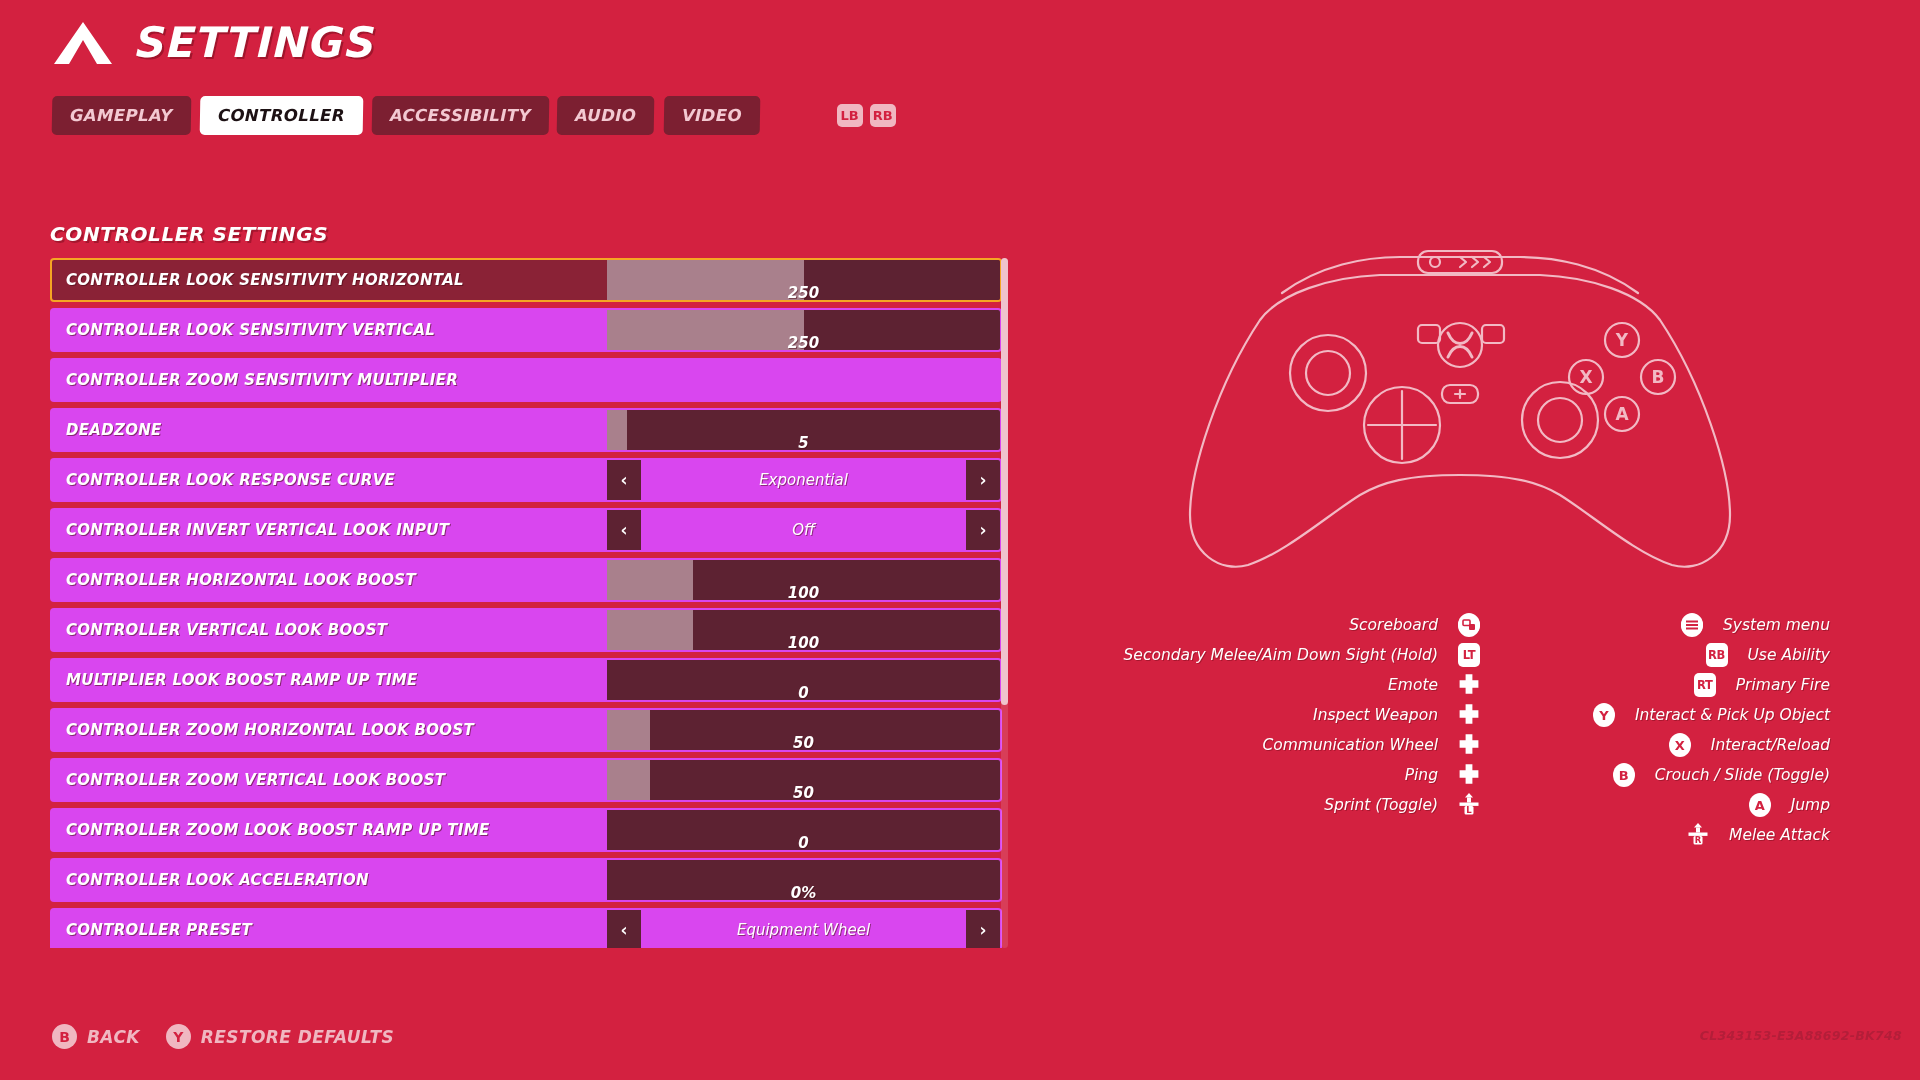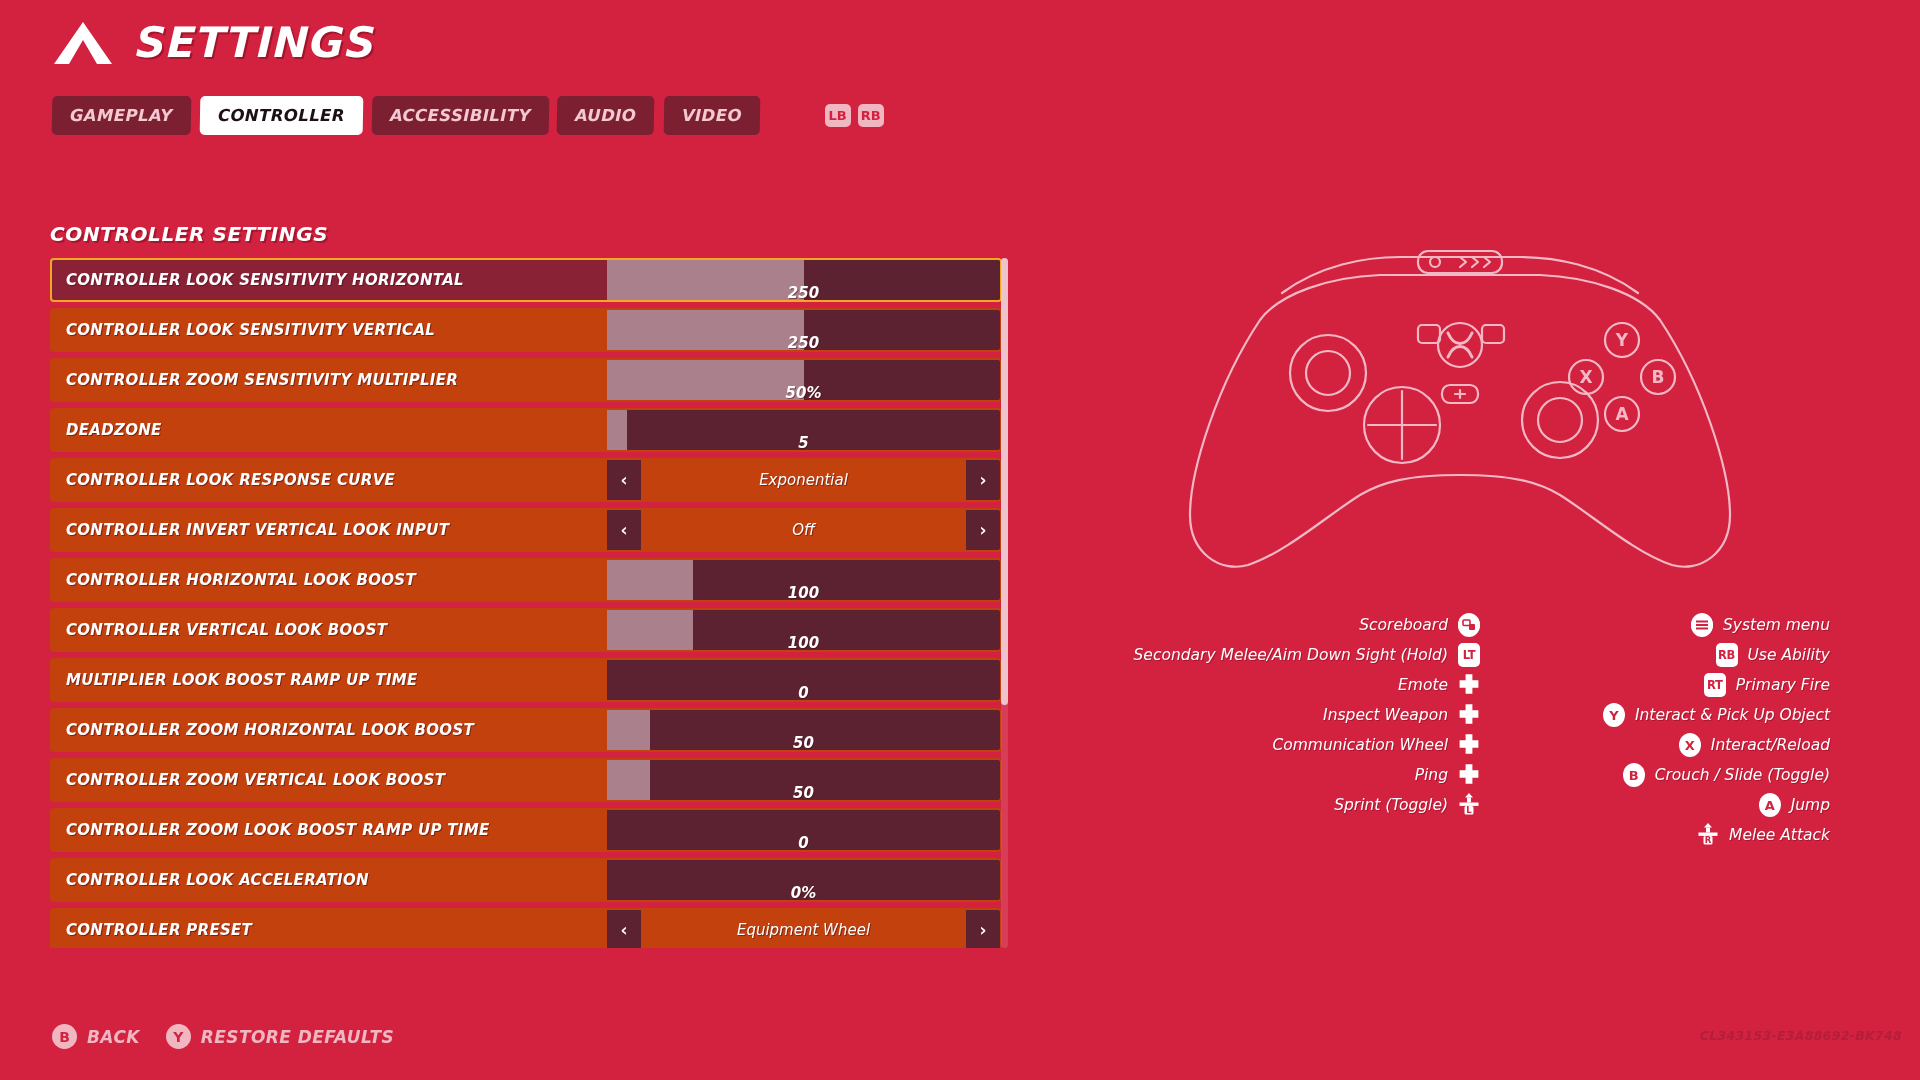--- a/index.html
+++ b/index.html
@@ -25,41 +25,41 @@
   .tabbar { position: absolute; left: 52px; top: 96px; display: flex; align-items: center; gap: 9px; }
   .tab {
     height: 39px; padding: 0 18px;
     display: flex; align-items: center; justify-content: center;
     background: #7c1f31; color: #f3c9d2;
     font-size: 16.5px; font-weight: 700; font-style: italic; letter-spacing: .4px;
     border-radius: 5px; font-family: "DejaVu Sans", sans-serif;
     transform: skewX(-1deg);
   }
   .tab.active { background: #ffffff; color: #1d1114; }
-  .bumper-group { display: flex; align-items: center; gap: 7px; margin-left: 12px; padding-left: 44px; }
+  .bumper-group { display: flex; align-items: center; gap: 7px; margin-left: 24px; padding-left: 44px; }
   .bumper {
     width: 26px; height: 23px; border-radius: 5px;
     background: #f0b7c1; color: #d32140;
     font-size: 13px; font-weight: 900; font-family: "DejaVu Sans", sans-serif;
     display: flex; align-items: center; justify-content: center;
   }
 
   
   .section-title {
     position: absolute; left: 50px; top: 222px;
     color: #ffffff; font-size: 20px; font-weight: 900; font-style: italic;
     letter-spacing: .6px; font-family: "DejaVu Sans", sans-serif;
     text-shadow: 2px 2px 0 rgba(120,12,28,0.5);
   }
 
   
   .list-wrap { position: absolute; left: 50px; top: 258px; width: 970px; height: 690px; overflow: hidden; }
   .list { width: 952px; display: flex; flex-direction: column; gap: 6px; }
   .row {
-    position: relative; height: 44px; background: #c2410c;
+    position: relative; height: 44px; background: #d946ef;
     border-radius: 4px; display: flex; align-items: center;
     overflow: hidden; border: 2px solid transparent;
   }
   .row.selected { border-color: #f5a623; background: #8a2236; }
   .row-label {
     position: relative; z-index: 3;
     padding-left: 14px; color: #ffffff;
     font-size: 15px; font-weight: 700; font-style: italic; letter-spacing: .3px;
     font-family: "DejaVu Sans", sans-serif;
     text-shadow: 1px 1px 0 rgba(70,8,18,0.55);
@@ -99,21 +99,21 @@
   .scroll-thumb { position: absolute; left: 0; top: 0; width: 7px; height: 447px; background: #efc3cc; border-radius: 4px; }
 
   
   .pad-wrap { position: absolute; left: 1130px; top: 185px; width: 660px; height: 420px; }
 
   
   .legend { position: absolute; left: 1150px; top: 612px; width: 690px; display: flex; }
   .legend-col { display: flex; flex-direction: column; gap: 4px; }
   .legend-col.left { width: 330px; align-items: flex-end; }
   .legend-col.right { width: 350px; align-items: flex-end; padding-left: 44px; }
-  .legend-item { display: flex; align-items: center; gap: 10px; height: 26px; }
+  .legend-item { display: flex; align-items: center; gap: 20px; height: 26px; }
   .legend-col.left .legend-item { flex-direction: row; }
   .legend-text {
     color: #ffffff; font-size: 15.5px; font-weight: 400; font-style: italic;
     font-family: "DejaVu Sans", sans-serif; white-space: nowrap;
     text-shadow: 1px 1px 0 rgba(110,10,25,0.45);
   }
   .glyph { width: 22px; height: 24px; flex: 0 0 22px; position: relative; }
   .glyph.round {
     border-radius: 50%; background: #ffffff; color: #d32140;
     display: flex; align-items: center; justify-content: center;
@@ -189,26 +189,20 @@
           <div class="row-label">CONTROLLER LOOK SENSITIVITY VERTICAL</div>
           <div class="ctrl">
             <div class="slider-track">
               <div class="slider-fill" style="width: 50%;"></div>
             </div>
             <div class="ctrl-value">250</div>
           </div>
         </div>
         <div class="row">
           <div class="row-label">CONTROLLER ZOOM SENSITIVITY MULTIPLIER</div>
-          <div class="ctrl">
-            <div class="slider-track">
-              <div class="slider-fill" style="width: 50%;"></div>
-            </div>
-            <div class="ctrl-value">50%</div>
-          </div>
         </div>
         <div class="row">
           <div class="row-label">DEADZONE</div>
           <div class="ctrl">
             <div class="slider-track">
               <div class="slider-fill" style="width: 5%;"></div>
             </div>
             <div class="ctrl-value">5</div>
           </div>
         </div>

